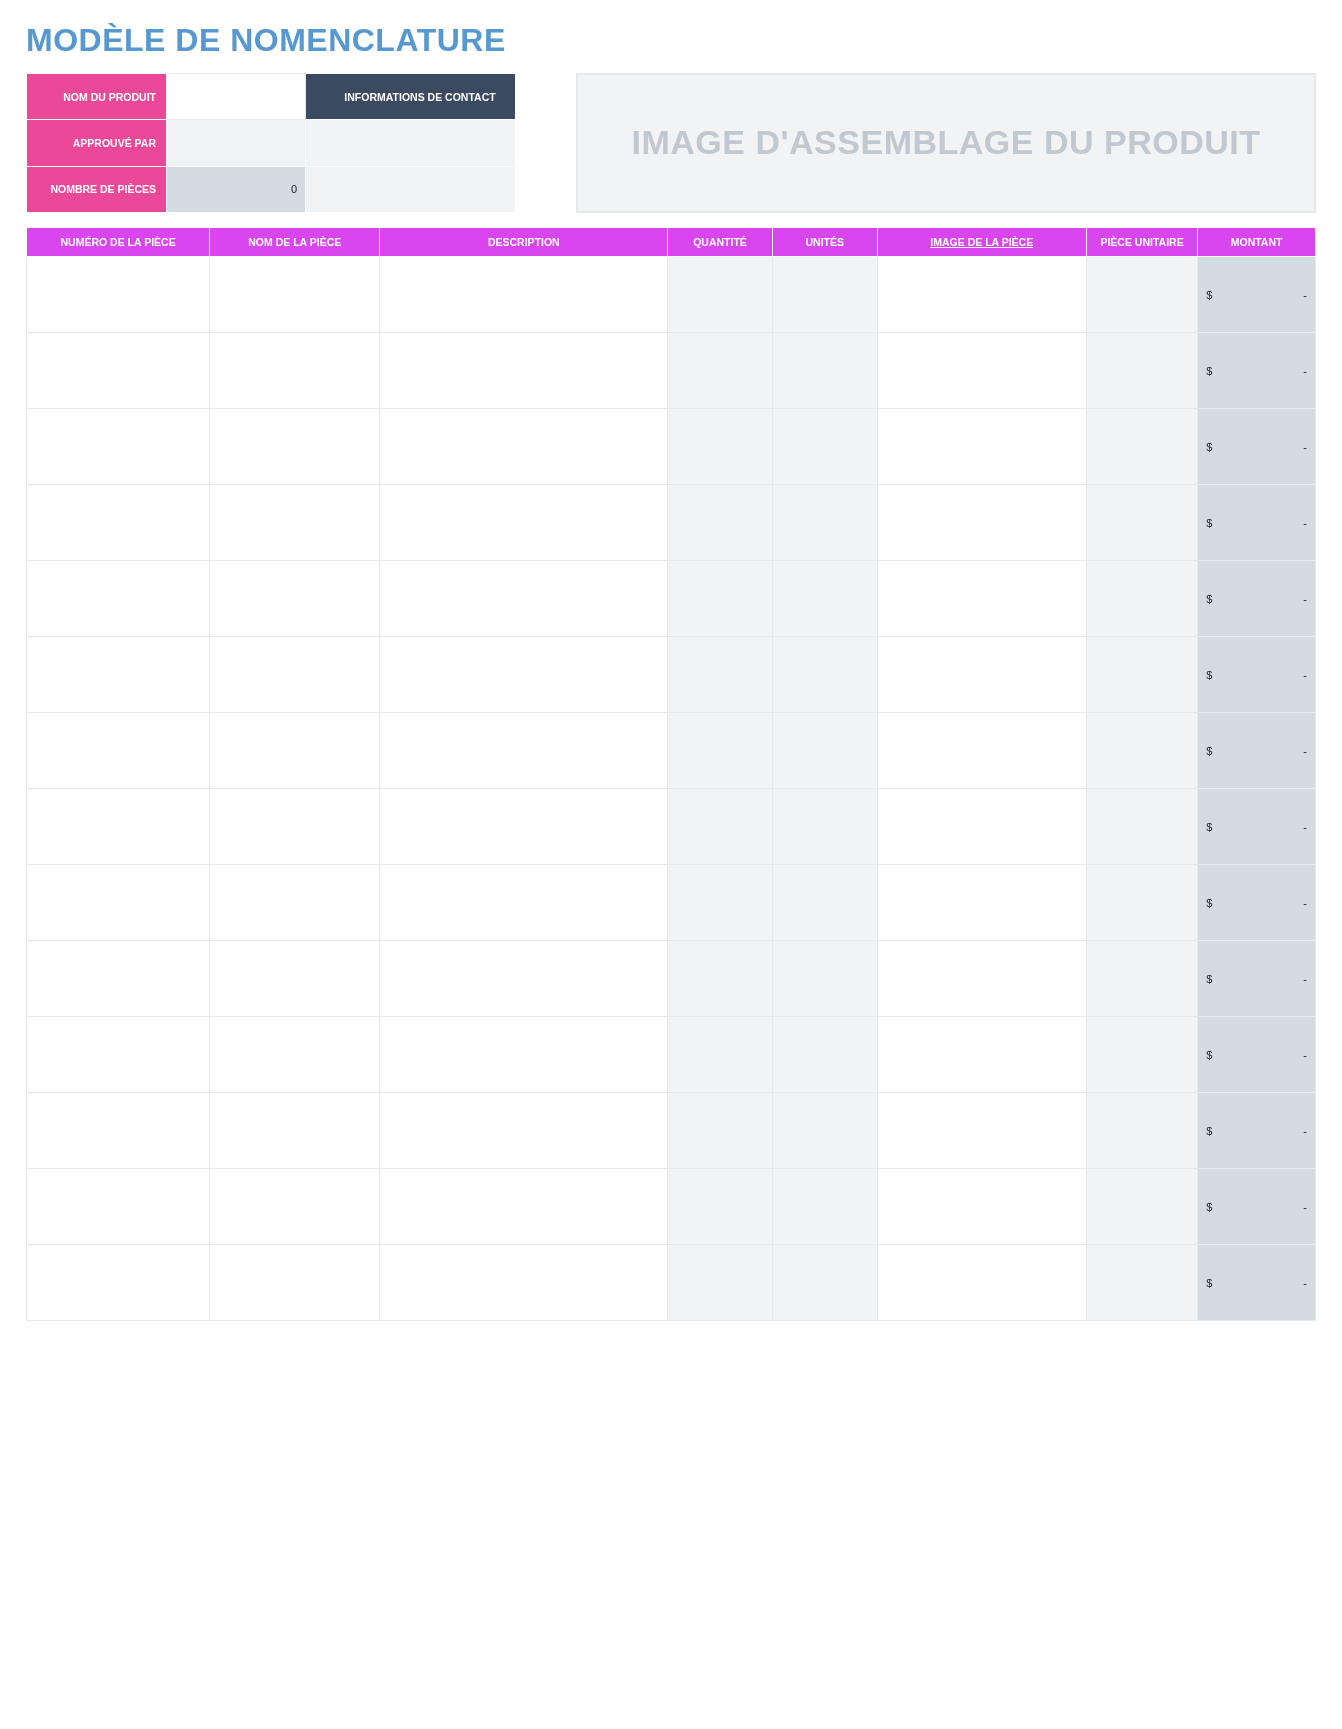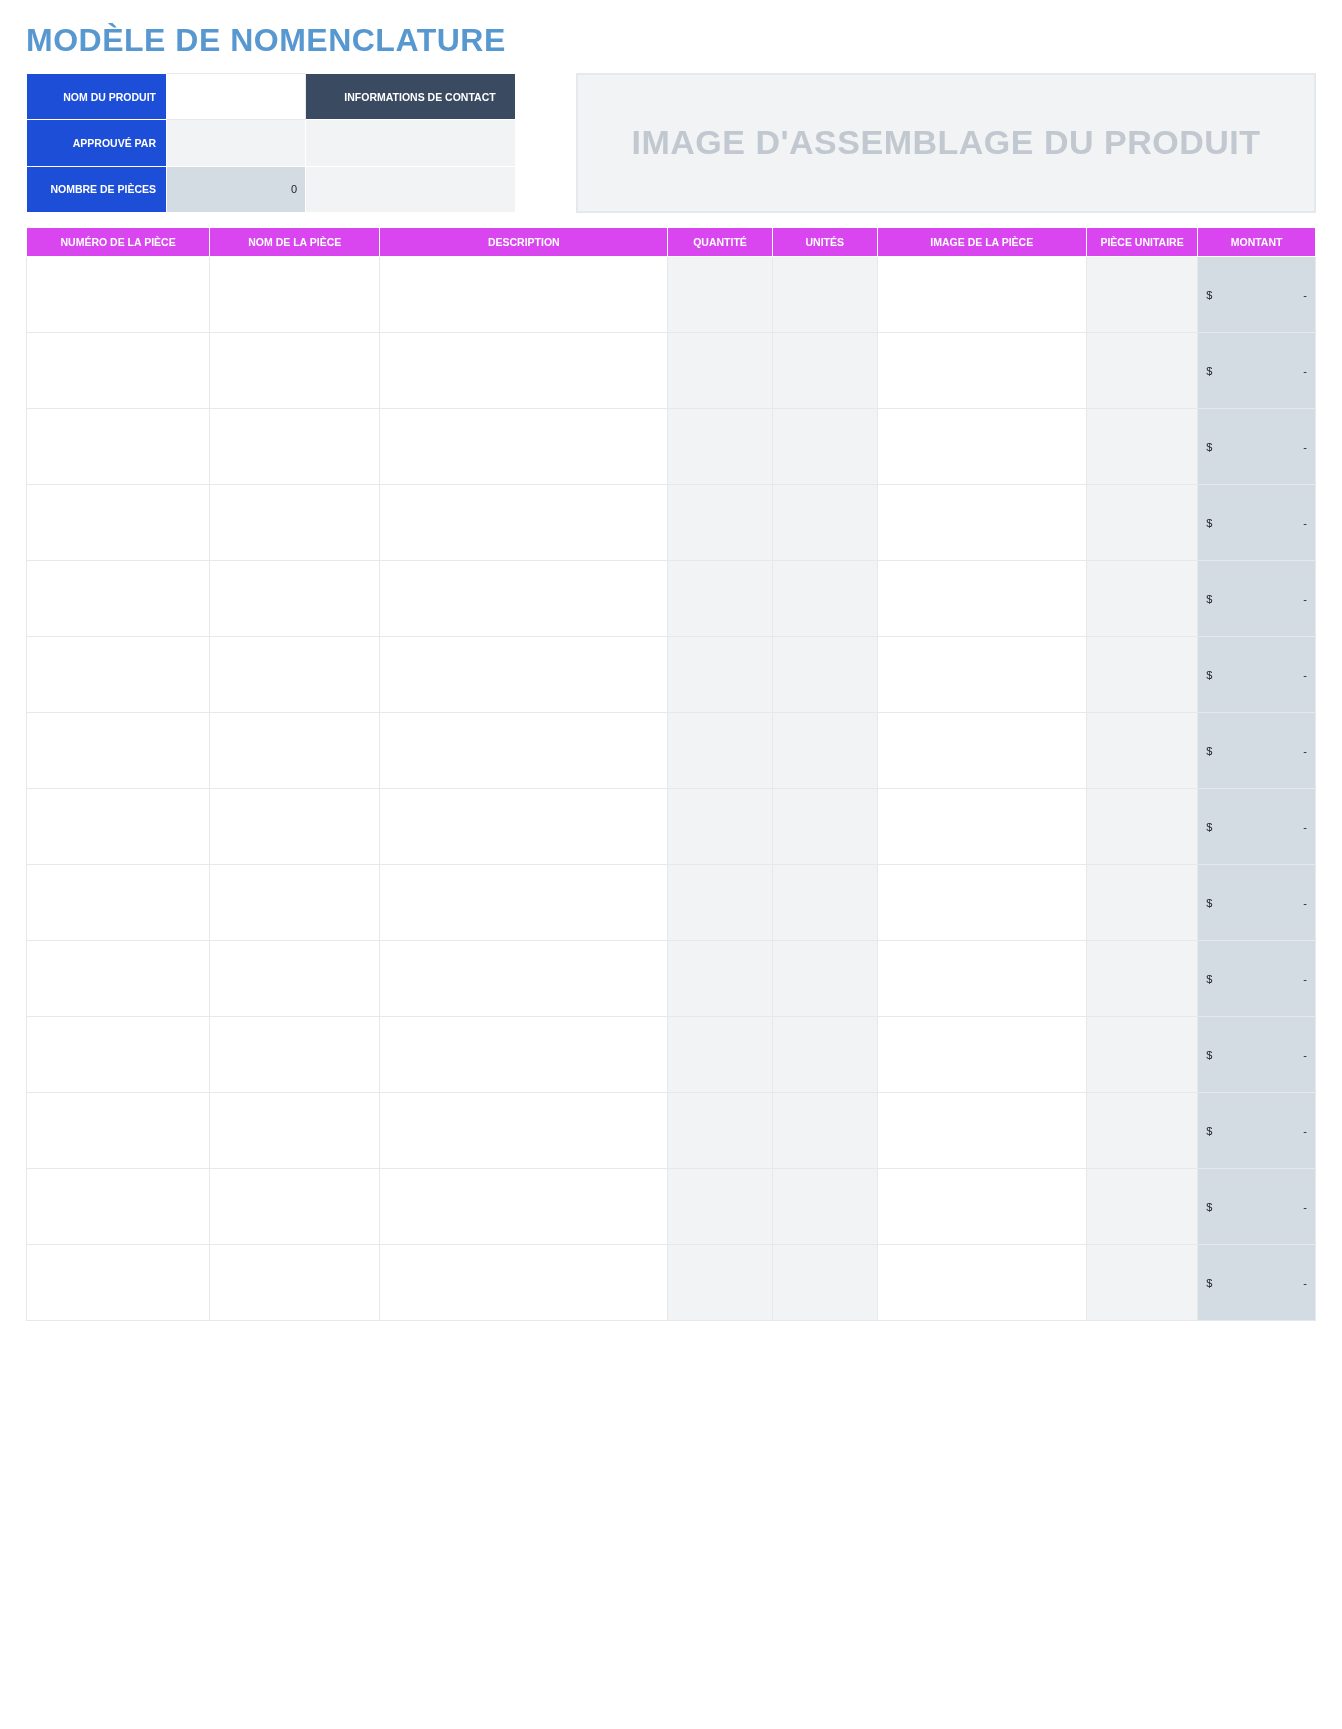--- a/index.html
+++ b/index.html
@@ -29,21 +29,21 @@
     border-collapse: collapse;
     width: 490px;
   }
   .info-table td, .info-table th {
     border: 1px solid #ffffff;
     height: 28px;
     font-size: 10.5px;
     padding-left: 20px;
   }
   .info-table .hdr {
-    background: #1d4ed8;
+    background: #ec4899;
     color: #fff;
     font-weight: 700;
     text-align: center;
     padding: 4px 6px;
     width: 140px;
   }
   .info-table .hdr.right-align { text-align: right; padding-right: 10px; }
   .info-table .val {
     background: #f2f3f4;
     padding: 4px 8px;
@@ -96,21 +96,21 @@
     height: 76px;
     font-size: 11px;
     padding: 6px 8px;
     vertical-align: middle;
   }
   .col-num   { width: 140px; }
   .col-name  { width: 130px; }
   .col-desc  { width: 220px; }
   .col-qty   { width: 80px; }
   .col-units { width: 80px; }
-  .col-img   { width: 160px; }
+  .col-img   { width: 160px; text-decoration: underline; }
   .col-unit  { width: 85px; }
   .col-amt   { width: 90px; }
   .cell-grey  { background: #f2f3f4; }
   .cell-blue  { background: #d3dbe3; }
   .money-cell {
     display:flex; justify-content:space-between; align-items:center;
   }
 </style>
 </head>
 <body>

